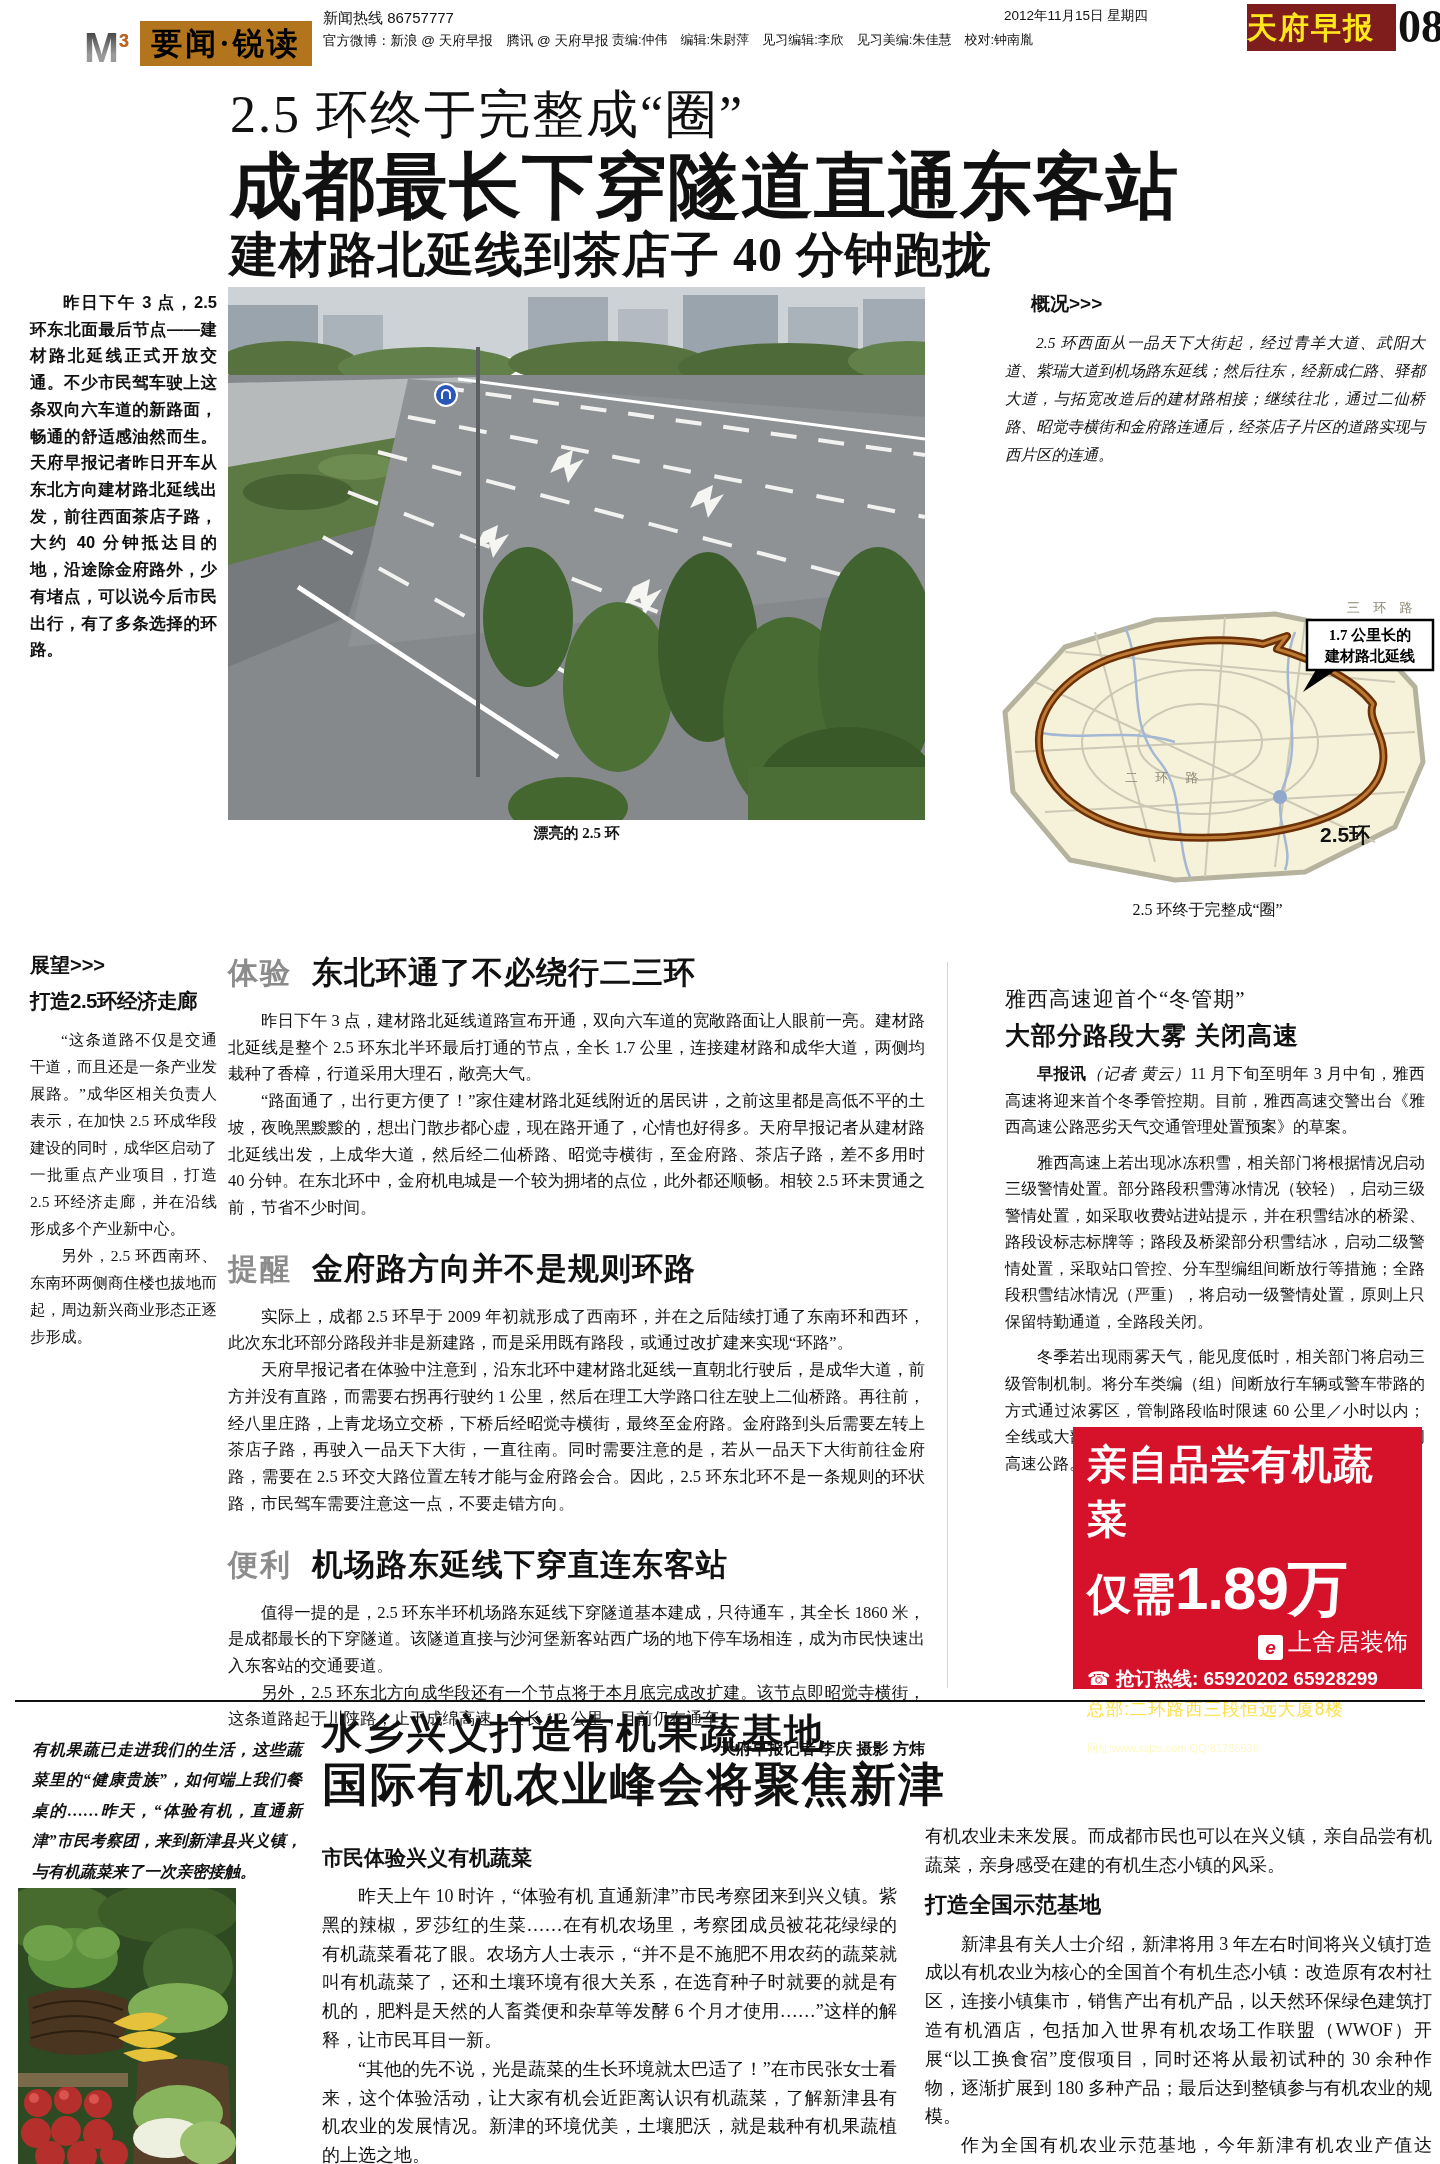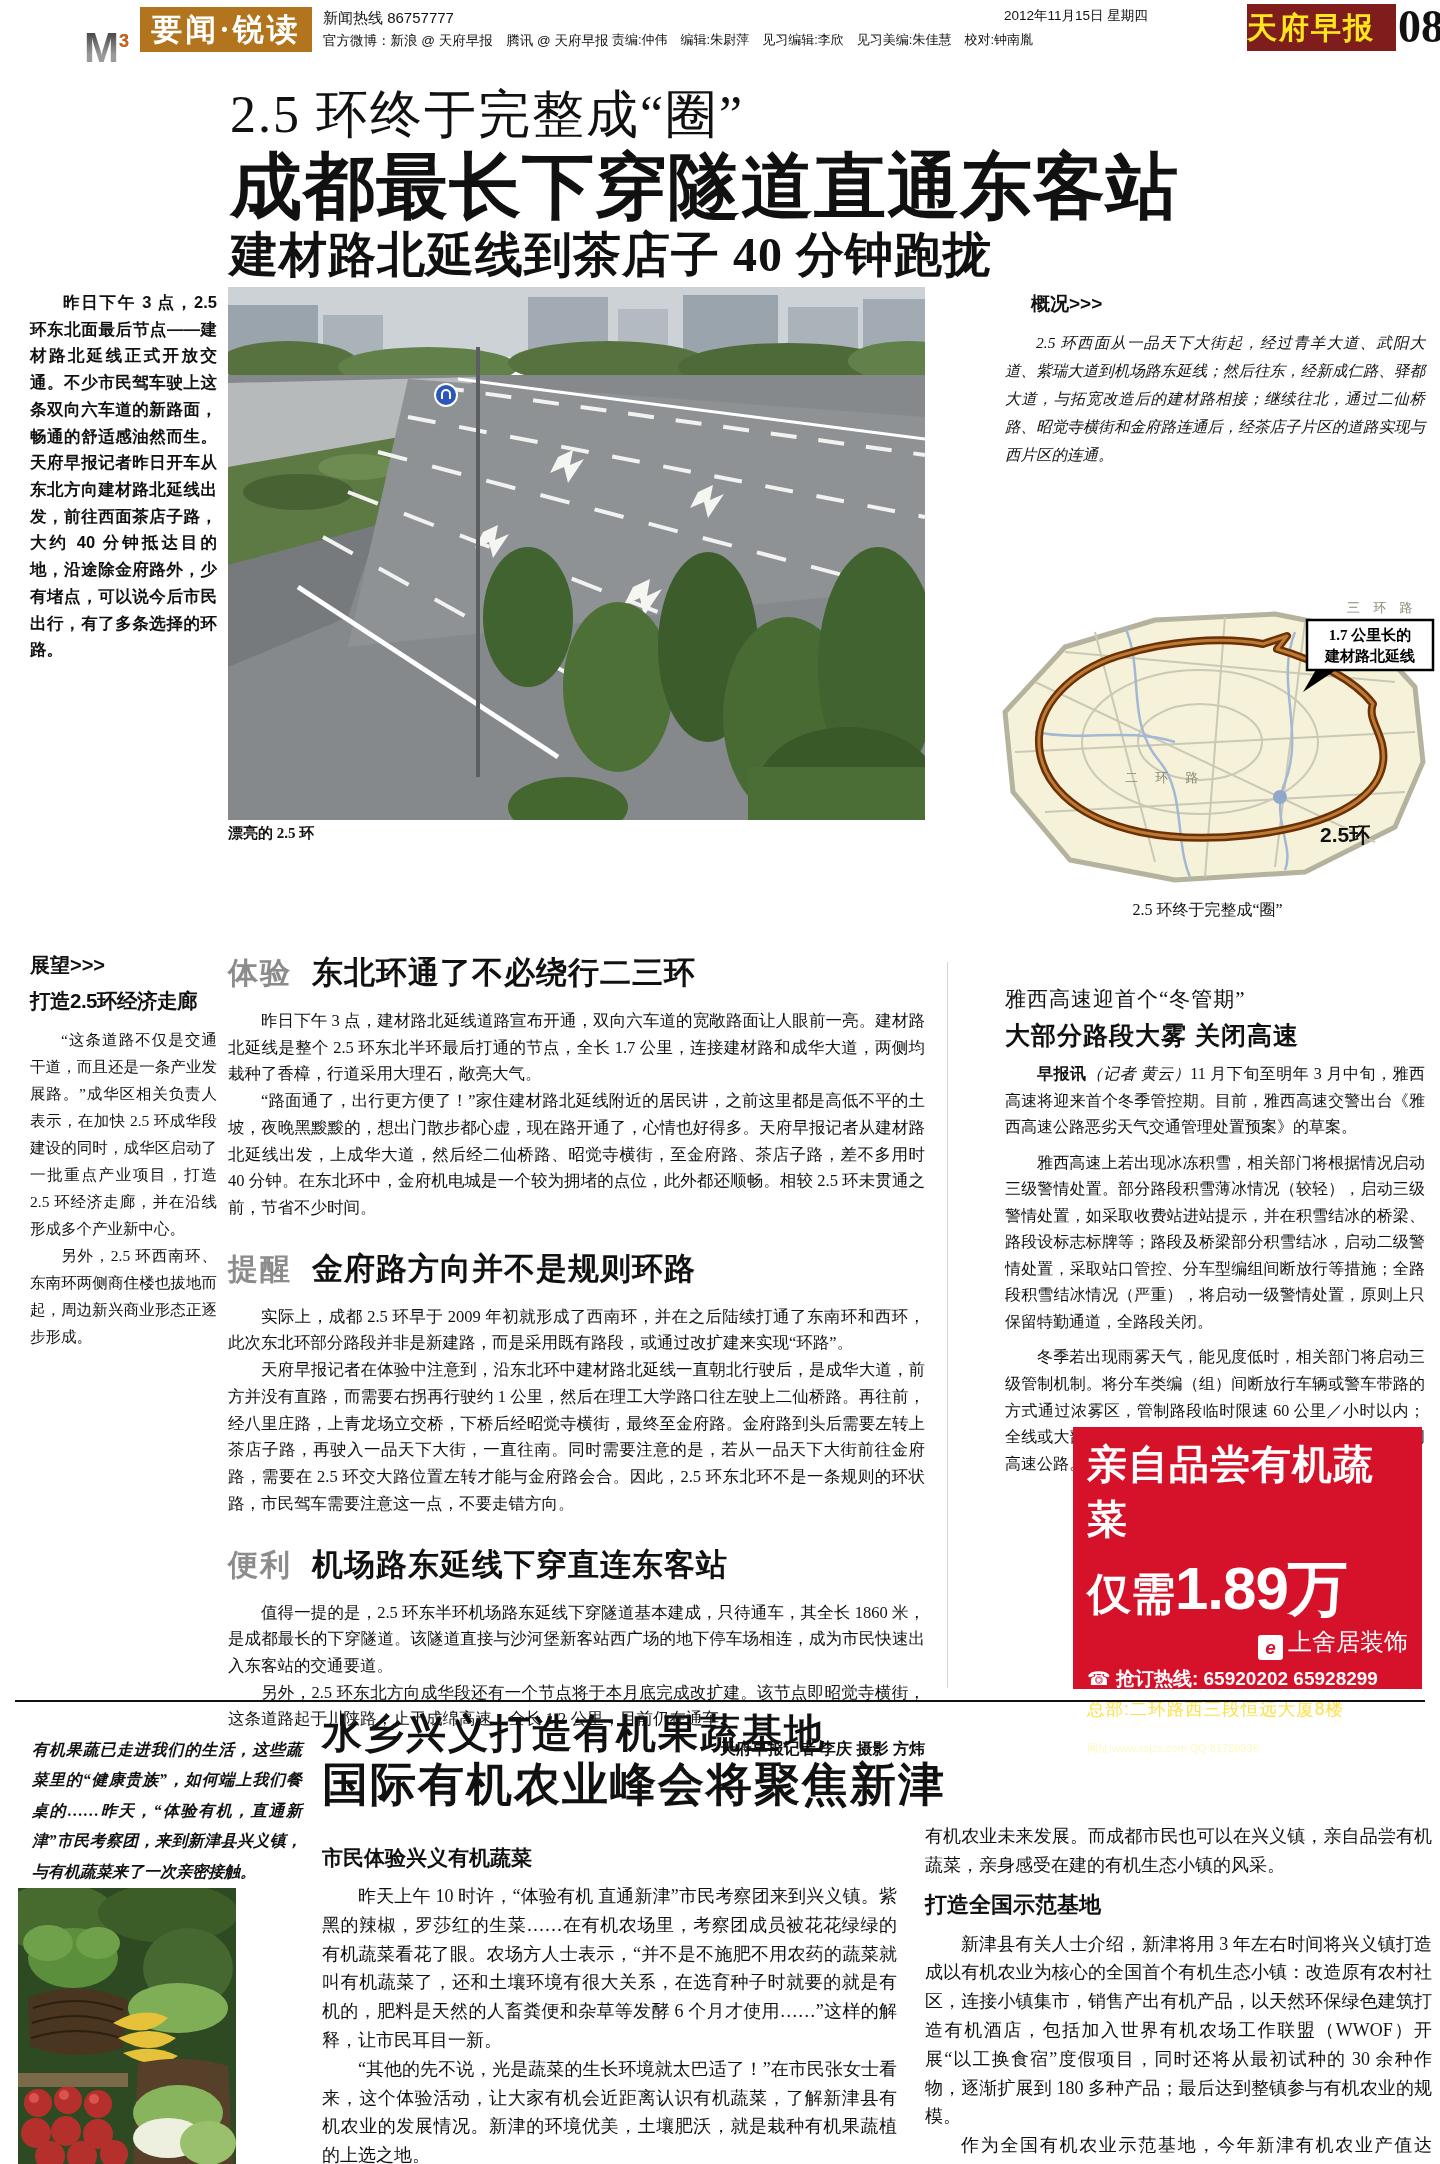--- a/index.html
+++ b/index.html
@@ -16,22 +16,22 @@
   .jc { text-align:justify; }
   p.ind { text-indent:2em; }
 
   
   .m-logo { left:84px; top:18px; width:52px; height:46px;
     font-family:"Liberation Sans","DejaVu Sans",sans-serif; font-weight:700;
     font-size:42px; line-height:46px; color:#2b2b2b; 
     background:linear-gradient(180deg,#111 0%,#9a9a9a 80%);
     -webkit-background-clip:text; background-clip:text; -webkit-text-fill-color:transparent; }
   .m-logo sup { font-size:18px; color:#c8651b; -webkit-text-fill-color:#c8651b; }
-  .section-box { left:140px; top:7px; width:172px; height:45px; background:#b2741c;
-    color:#ffffff; font-weight:700; font-size:31px; line-height:45px; text-align:center;
+  .section-box { left:140px; top:21px; width:172px; height:45px; background:#b2741c;
+    color:#000000; font-weight:700; font-size:31px; line-height:45px; text-align:center;
     letter-spacing:3px; }
   .mh-hotline { left:323px; top:9px; font-size:15px; }
   .mh-weibo   { left:323px; top:32px; font-size:13.5px; }
   .mh-date    { left:1004px; top:7px; font-size:13.5px; }
   .mh-editors { left:612px; top:31px; font-size:13px; }
   .paper-box { left:1247px; top:4px; width:149px; height:47px; background:#7f1d1d;
     color:#ffe71c; font-weight:700; font-size:30px; line-height:47px; text-align:left;
     letter-spacing:2px; }
   .page-no { left:1398px; top:0px; font-size:46px; font-weight:700; }
 
@@ -44,21 +44,21 @@
   
   #lead-col { left:30px; top:289px; width:187px; font-size:16.5px; line-height:1.62;
     font-weight:700; }
   #outlook { left:30px; top:952px; width:187px; }
   .ol-tag { font-size:20px; font-weight:800; }
   .ol-title { font-size:20.5px; font-weight:800; margin-top:8px; letter-spacing:-0.5px; }
   .ol-body { font-size:15.5px; line-height:1.74; margin-top:12px; }
 
   
   #main-photo { left:228px; top:287px; width:697px; height:533px; }
-  #photo-caption { left:228px; top:824px; width:697px; text-align:left;
+  #photo-caption { left:228px; top:824px; width:697px; text-align:center;
     font-size:15px; font-weight:700; }
 
   
   #overview { left:1005px; top:291px; width:420px; }
   .ov-tag { font-size:19px; font-weight:800; padding-left:26px; }
   .ov-text { margin-top:12px; font-size:15.5px; line-height:1.8; }
   #map-block { left:975px; top:592px; width:465px; }
   #map-caption { width:100%; text-align:center; font-size:16px; margin-top:4px; }
 
   #yaxi { left:1005px; top:985px; width:420px; }

